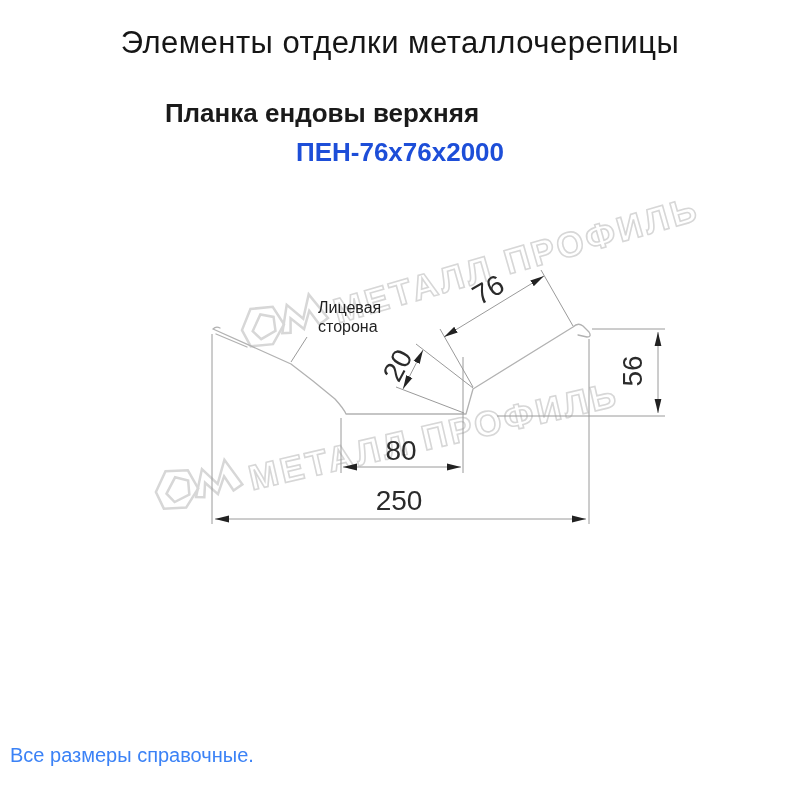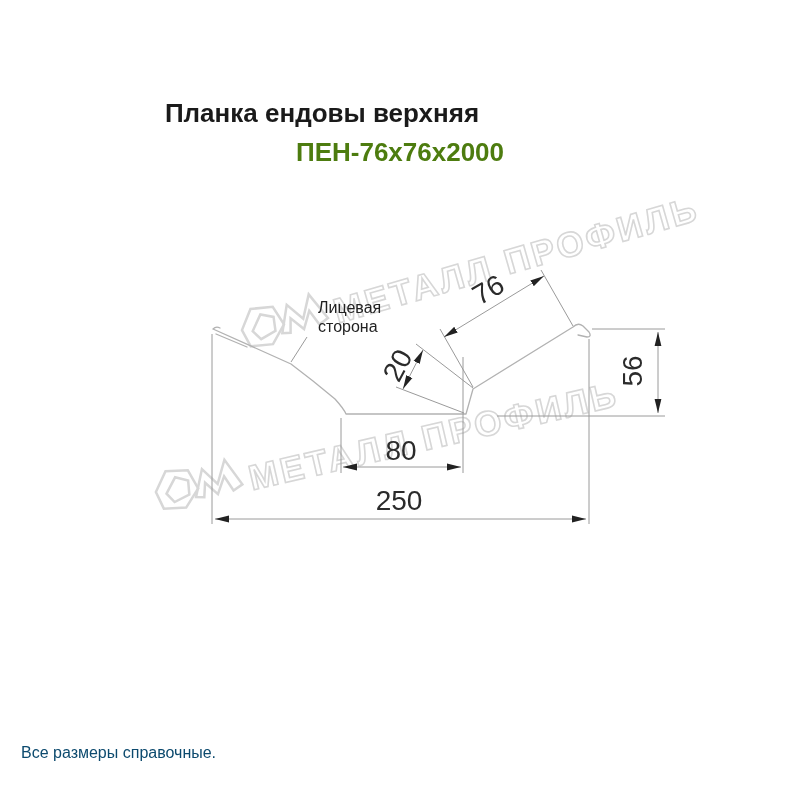--- a/index.html
+++ b/index.html
@@ -3,38 +3,39 @@
 <meta charset="utf-8">
 <style>
   html,body{margin:0;padding:0;background:#ffffff;}
   .page{position:relative;width:800px;height:800px;background:#fff;overflow:hidden;
         font-family:"Liberation Sans",sans-serif;color:#111;}
   .title{position:absolute;top:25px;left:0;width:800px;text-align:center;
          font-size:31px;font-weight:400;letter-spacing:0.5px;color:#161616;}
   .subtitle{position:absolute;top:98px;left:0;width:644px;text-align:center;
             font-size:26px;font-weight:700;color:#1a1a1a;}
   .model{position:absolute;top:137px;left:0;width:800px;text-align:center;
-         font-size:26px;font-weight:700;color:#4d7c0f;}
+         font-size:26px;font-weight:700;color:#1d4ed8;}
   .drawing{position:absolute;left:0;top:0;width:800px;height:800px;}
-  .footer{position:absolute;left:21px;font-size:16px;color:#0c4a6e;white-space:nowrap;}
+  .footer{position:absolute;left:10px;font-size:20px;color:#3b82f6;white-space:nowrap;}
   .footer.l1{top:744px;}
   .footer.l2{top:767px;}
   .wm-text{font-size:35px;font-weight:700;letter-spacing:3px;
            fill:#ffffff;stroke:#d7d7d7;stroke-width:1.6px;}
   .dim-txt{font-size:28px;fill:#2b2b2b;}
   .lbl-txt{font-size:16px;fill:#222;}
   .profile{stroke:#b2b2b2;stroke-width:1.3;fill:none;stroke-linejoin:round;stroke-linecap:round;}
   .thinln{stroke:#9a9a9a;stroke-width:1;fill:none;}
   .wm-shape{stroke:#d7d7d7;fill:none;}
 </style>
 </head>
 <body>
 
 <div class="page">
 
+  <div class="title">Элементы отделки металлочерепицы</div>
   <div class="subtitle">Планка ендовы верхняя</div>
   <div class="model">ПЕН-76х76х2000</div>
 
   <svg class="drawing" viewBox="0 0 800 800" xmlns="http://www.w3.org/2000/svg">
     <defs>
       <marker id="arr" viewBox="0 0 14 8" markerWidth="14" markerHeight="8" refX="14" refY="4" markerUnits="userSpaceOnUse" orient="auto-start-reverse">
         <path d="M14,4 L0,0.6 L0,7.4 Z" fill="#222"></path>
       </marker>
     </defs>
 

